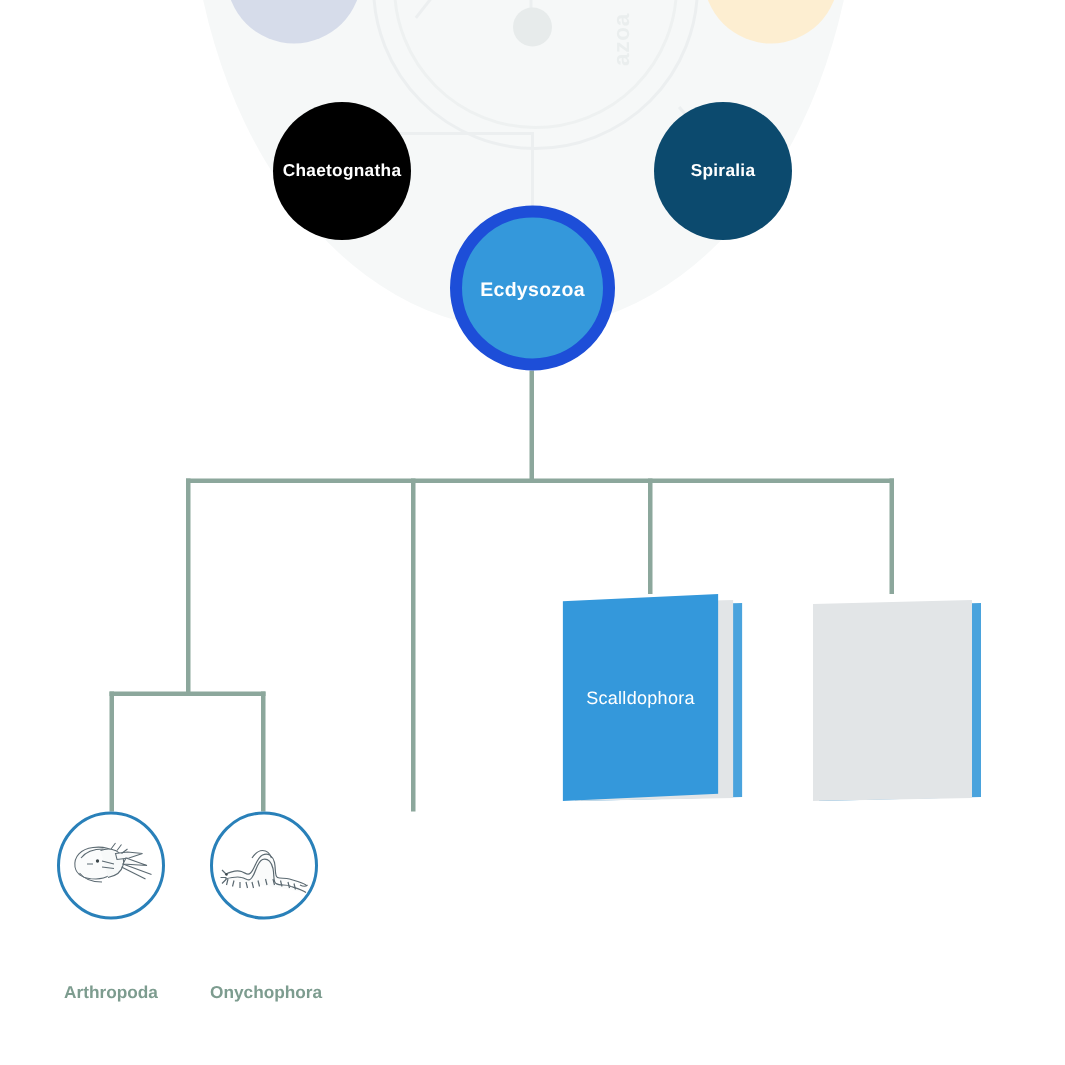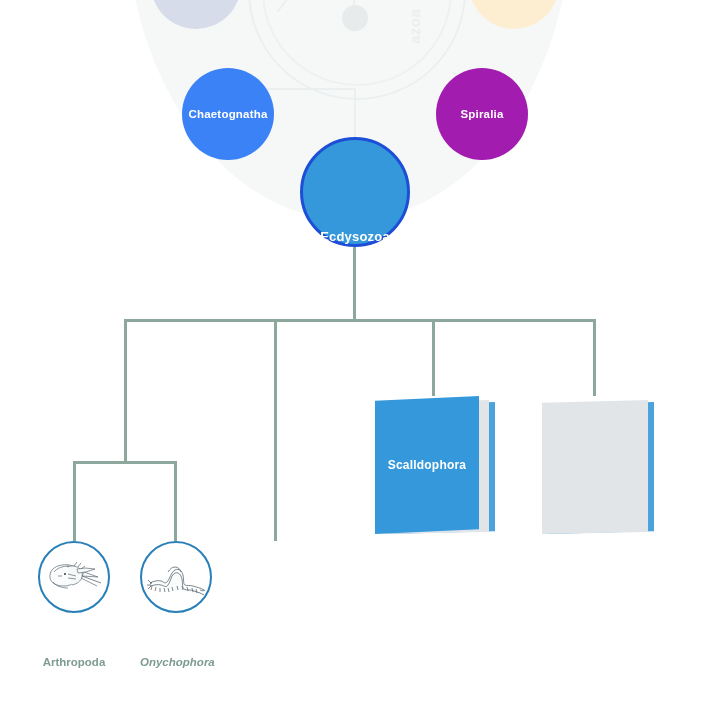--- a/index.html
+++ b/index.html
@@ -92,24 +92,24 @@
 
   
   .active-node {
     position: absolute;
     left: 300px;
     top: 137px;
     width: 110px;
     height: 110px;
     border-radius: 50%;
     background: #3498db;
-    border: 3px solid #1d4ed8;
+    border: 8px solid #1d4ed8;
     box-sizing: border-box;
     display: flex;
-    align-items: flex-end;
+    align-items: center;
     justify-content: center;
     z-index: 10;
   }
   .active-node span {
     color: #ffffff;
     font-size: 13px;
     font-weight: bold;
     letter-spacing: .2px;
   }
 
@@ -182,21 +182,21 @@
     height: 138px;
     background: #3498db;
     clip-path: polygon(0 3.5%, 100% 0, 100% 96.5%, 0 100%);
     display: flex;
     align-items: center;
     justify-content: center;
   }
   .card-front span {
     color: #ffffff;
     font-size: 12px;
-    font-weight: bold;
+    font-weight: normal;
     letter-spacing: .2px;
     text-align: left;
   }
 </style>
 </head>
 <body>
 
 <div id="stage">
 
   <div class="bg-fan-clip">
@@ -212,25 +212,25 @@
   <div class="ghost-line" style="left:230px; top:96px; width:2px; height:26px; transform:rotate(42deg); transform-origin:top left;"></div>
   <div class="ghost-line" style="left:452px; top:72px; width:2px; height:30px; transform:rotate(-40deg); transform-origin:top left;"></div>
   <div class="ghost-line" style="left:290px; top:-6px; width:2px; height:22px; transform:rotate(38deg); transform-origin:top left;"></div>
 
   <div class="rot-label" style="left:406px; top:44px;">azoa</div>
 
   <div class="fade-circle" style="left:151px; top:-61px; width:90px; height:90px; background:#d6dcea;">
     <span></span>
   </div>
 
-  <div class="fade-circle" style="left:182px; top:68px; width:92px; height:92px; background:#3b82f6;">
+  <div class="fade-circle" style="left:182px; top:68px; width:92px; height:92px; background:#000000;">
     <span>Chaetognatha</span>
   </div>
 
-  <div class="fade-circle" style="left:436px; top:68px; width:92px; height:92px; background:#a21caf;">
+  <div class="fade-circle" style="left:436px; top:68px; width:92px; height:92px; background:#0c4a6e;">
     <span>Spiralia</span>
   </div>
 
   <div class="fade-circle" style="left:469px; top:-61px; width:90px; height:90px; background:#fdeed1;">
     <span></span>
   </div>
 
   <div class="active-node">
     <span>Ecdysozoa</span>
   </div>
@@ -263,21 +263,21 @@
           <path d="M30 12l3-4M34 13l3-4M37 15l4-3"></path>
           <path d="M24 20l8 2M24 24l8 1"></path>
           <path d="M14 22h4"></path>
         </g>
         <circle cx="21" cy="20" r="1.1" fill="#3a4549"></circle>
       </svg>
     </div>
     <div class="leaf-label">Arthropoda</div>
   </div>
 
-  <div class="leaf" style="left:140px; top:541px;font-style:italic;">
+  <div class="leaf" style="left:140px; top:541px;">
     <div class="leaf-circle">
       <svg width="60" height="44" viewBox="0 0 60 44">
         <g fill="none" stroke="#5c6a72" stroke-width="0.8">
           <path d="M4 28c4-2 8-3 11-2 3 1 4 3 6 1 3-3 4-10 8-12 4-2 7 1 8 5 1 5 0 9 2 10 2 1 5 0 8 1 3 1 8 2 11 4" fill="#fbfcfc"></path>
           <path d="M4 31c4-1 8-2 11-1 4 1 5 3 7 0 3-4 3-10 7-12 4-1 6 2 7 6 1 5 0 9 2 10 3 2 7 0 10 2 3 1 7 2 10 4" fill="#fafbfb"></path>
           <path d="M22 17c2-3 4-5 7-5 3 0 5 2 6 5"></path>
           <path d="M6 31l-1 4M10 32l-1 4M14 33l0 4M18 33l1 4M22 33l1 4M26 32l1 4M31 31l1 4M36 31l1 4M41 32l1 4M46 33l1 4M50 34l1 4"></path>
           <path d="M5 28l-3-3M5 30l-4 0M5 31l-3 3"></path>
           <path d="M54 35c2 1 4 1 5 0"></path>
         </g>

